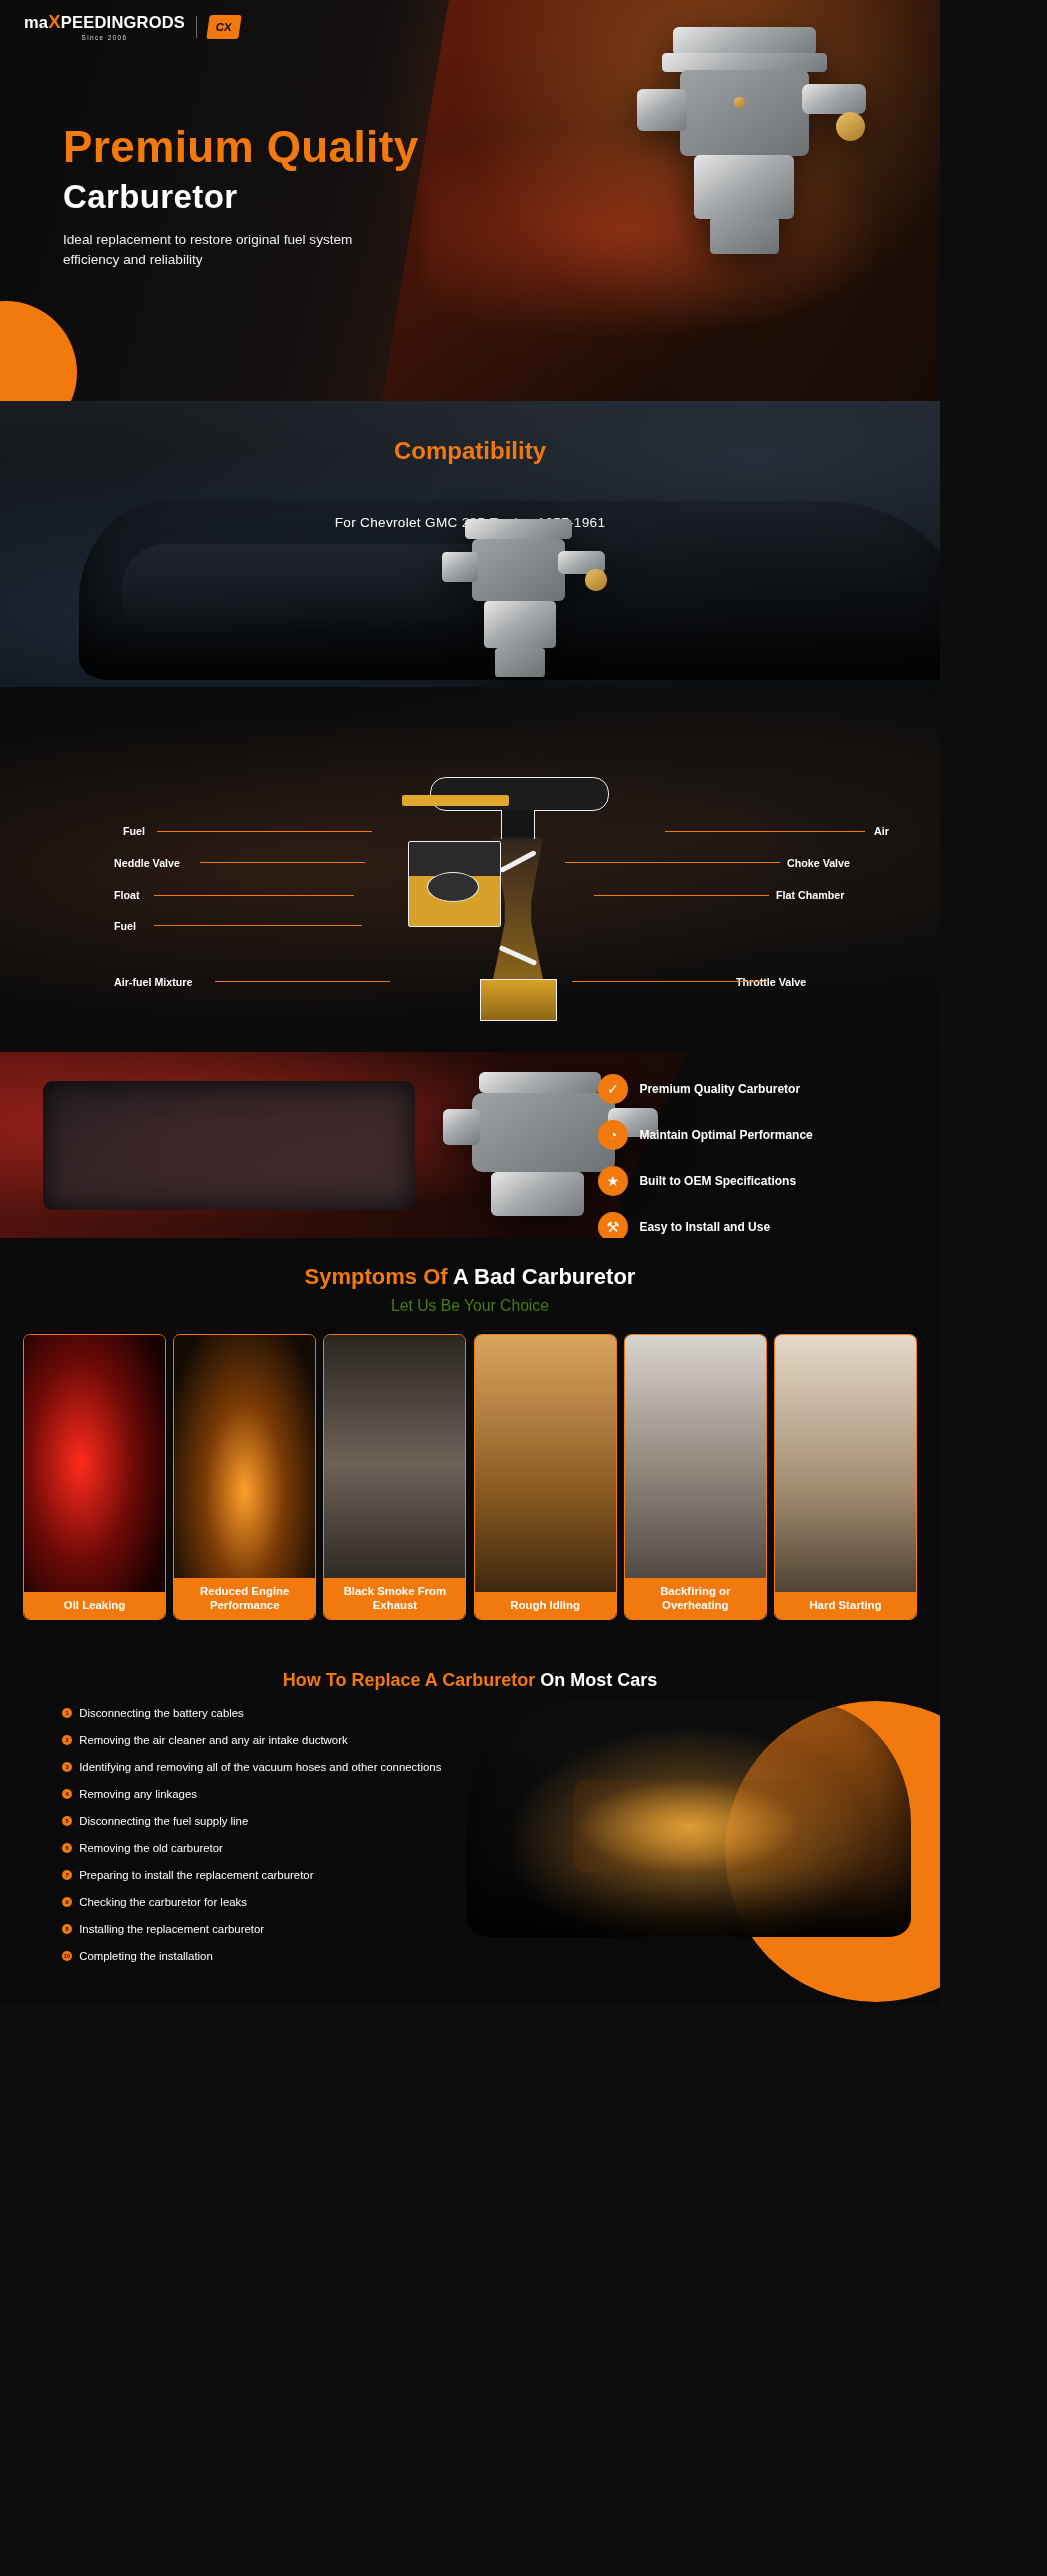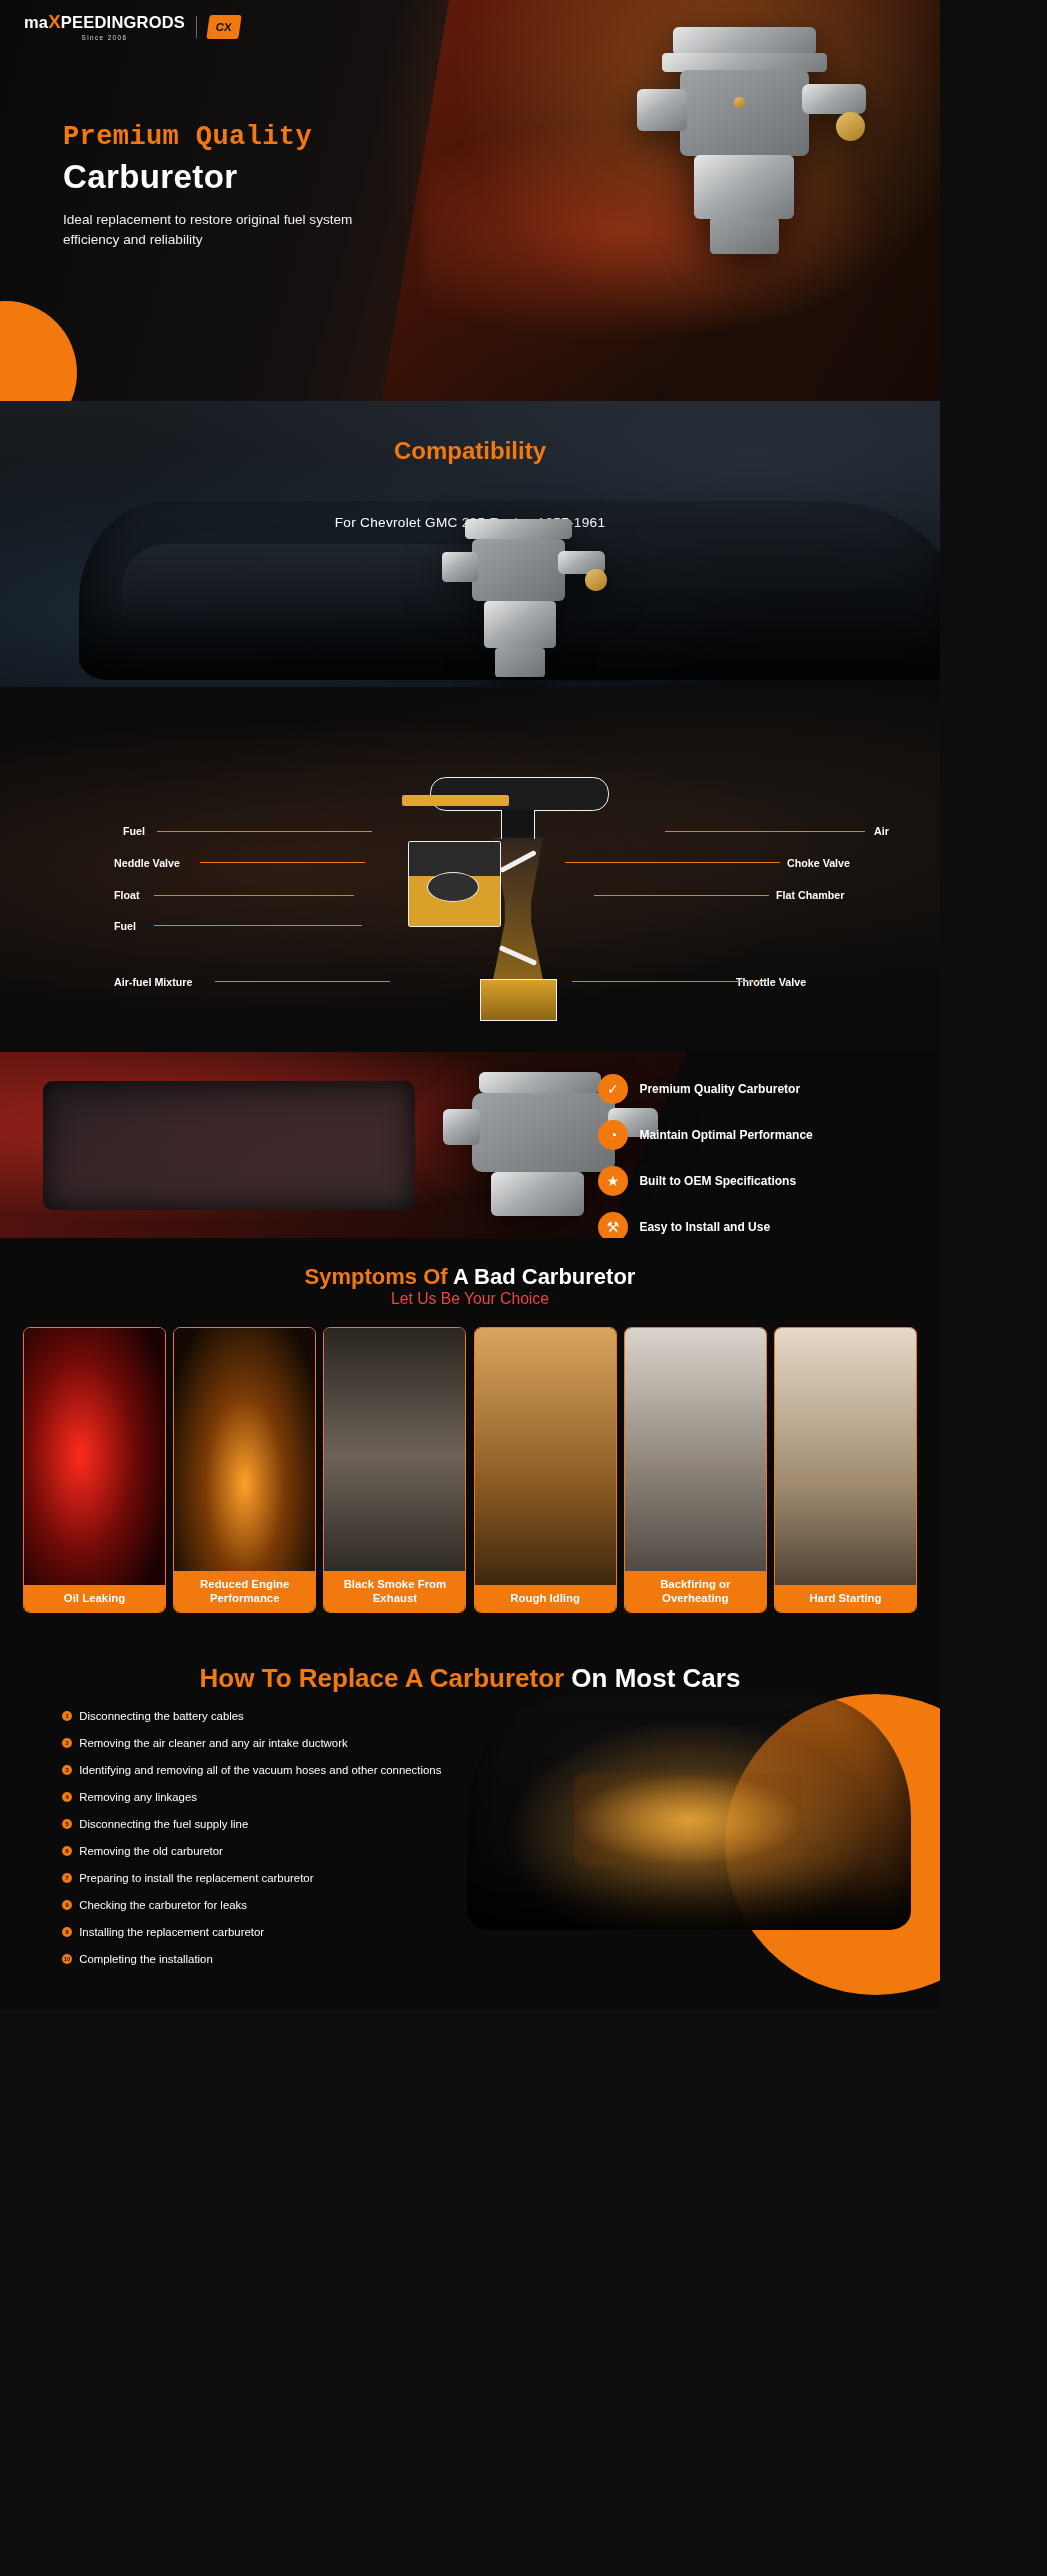--- a/index.html
+++ b/index.html
@@ -42,21 +42,21 @@
   .logo-text .x { color: #f2790d; font-size: 18.6px; }
   .logo-since { font-size: 6.4px; color: #dcdcdc; letter-spacing: 1.4px; margin-top: 2.1px; align-self: center; }
   .logo-div { width: 0.7px; height: 21.5px; background: #6a6a6a; }
   .logo-badge {
     width: 31.5px; height: 24px; background: #f2790d; border-radius: 2.9px;
     display: flex; align-items: center; justify-content: center;
     font-size: 11.4px; font-weight: bold; color: #111; transform: skewX(-8deg);
   }
 
   .hero-copy { position: absolute; left: 63px; top: 122px; z-index: 5; }
-  .hero-t1 { font-size: 27px; font-weight: bold; color: #f2790d; letter-spacing: 0.4px; font-family: Liberation Mono, monospace; }
+  .hero-t1 { font-size: 44px; font-weight: bold; color: #f2790d; letter-spacing: 0.4px; }
   .hero-t2 { font-size: 33px; font-weight: bold; color: #ffffff; margin-top: 5.7px; letter-spacing: 0.4px; }
   .hero-sub { margin-top: 14.3px; font-size: 13.6px; line-height: 1.45; color: #efefef; max-width: 308px; }
 
   .orange-arc {
     position: absolute; left: -66px; top: 301px; width: 143px; height: 143px;
     background: #f2790d; border-radius: 50%; z-index: 4;
   }
 
   
   .carb {
@@ -155,41 +155,41 @@
   .feat-ico {
     width: 30px; height: 30px; border-radius: 50%; background: #f2790d; flex: none;
     display: flex; align-items: center; justify-content: center; font-size: 14.3px; color: #fff;
   }
   .feat-txt { font-size: 12px; font-weight: bold; line-height: 1.25; }
 
   
   .symptoms { position: relative; background: #0a0a0a; padding: 26px 0 31.5px; }
   .sym-title { text-align: center; font-size: 22px; font-weight: bold; }
   .sym-title .o { color: #f2790d; }
-  .sym-sub { text-align: center; font-size: 15.7px; color: #ef4444; margin-top: 0; }
+  .sym-sub { text-align: center; font-size: 15.7px; color: #4d7c0f; margin-top: 7px; }
   .sym-row { display: flex; gap: 7.2px; justify-content: center; margin-top: 18.6px; }
   .sym-card {
     width: 143px; height: 286px; border: 1.4px solid #f2790d; border-radius: 7.2px;
     position: relative; overflow: hidden; background: #111;
   }
   .sym-img { position: absolute; inset: 0; }
   .sym-cap {
     position: absolute; left: 0; right: 0; bottom: 0; background: #f2790d; color: #fff;
     font-size: 11.4px; font-weight: bold; text-align: center; padding: 6.4px 2.9px; line-height: 1.2;
   }
   .img-oil { background: radial-gradient(ellipse at 40% 45%, #ff2b1e 0%, #6d0a06 45%, #1a0202 80%); }
   .img-reduced { background: radial-gradient(ellipse at 50% 55%, #ffa02a 0%, #7a3a06 40%, #130b03 85%); }
   .img-smoke { background: linear-gradient(180deg,#2a2620 0%, #6d6258 45%, #1a1713 100%); }
   .img-rough { background: linear-gradient(180deg,#d9a55f 0%, #8a5a22 55%, #2a1a08 100%); }
   .img-backfire { background: linear-gradient(180deg,#d9d4cc 0%, #8c8278 50%, #3a3430 100%); }
   .img-hard { background: linear-gradient(180deg,#e6d9c8 0%, #a08b6f 55%, #3b3025 100%); }
 
   
   .howto { position: relative; background: #0a0a0a; padding: 18.6px 0 36px; overflow: hidden; }
-  .howto-title { text-align: center; font-size: 26px; font-weight: bold; }
+  .howto-title { text-align: center; font-size: 18px; font-weight: bold; }
   .howto-title .o { color: #f2790d; }
   .howto-arc {
     position: absolute; right: -86px; top: 50px; width: 301px; height: 301px;
     background: #f2790d; border-radius: 50%;
   }
   .howto-body { position: relative; display: flex; margin-top: 9px; z-index: 3; }
   .steps { width: 544px; padding-left: 62px; }
   .step { display: flex; align-items: center; gap: 7.2px; height: 27px; font-size: 11.4px; color: #ffffff; }
   .step-dot {
     width: 10px; height: 10px; border-radius: 50%; background: #f2790d; flex: none;

